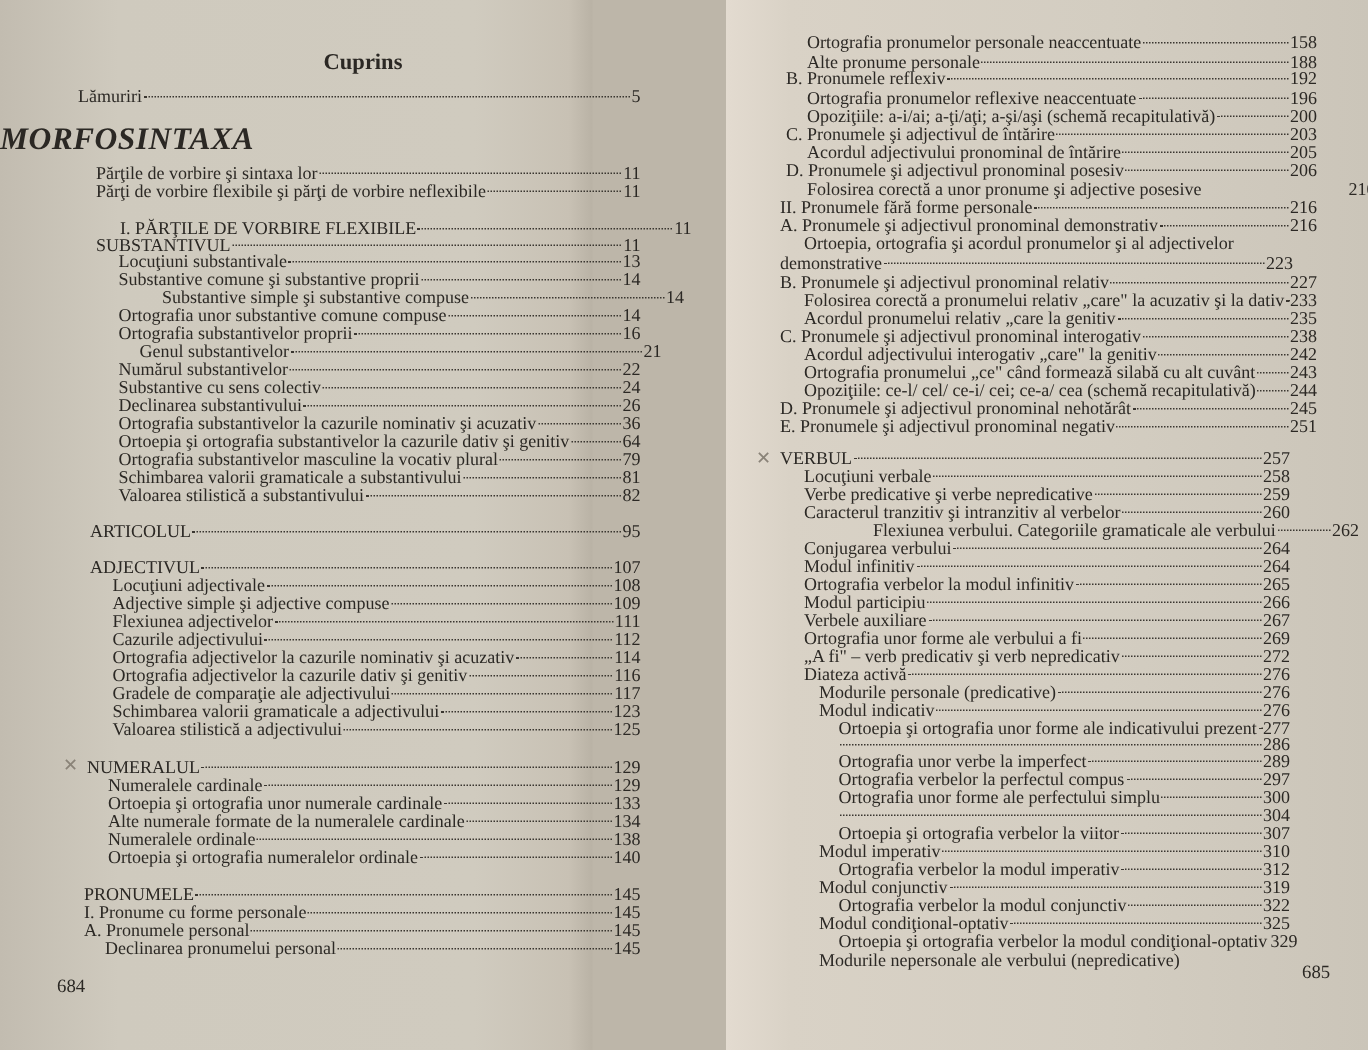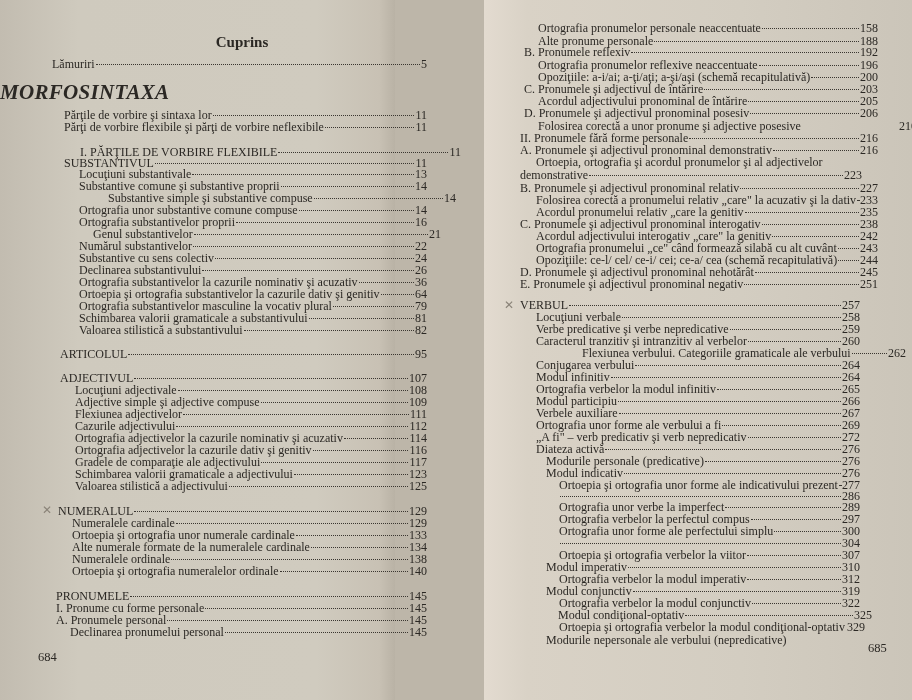--- a/index.html
+++ b/index.html
@@ -497,21 +497,21 @@
   <div class="toc-row" style="left:62px; width:314px; top:585px;">
       <span class="lbl">Modul conjunctiv</span>
       <span class="dots"></span>
       <span class="pg">319</span>
     </div>
   <div class="toc-row" style="left:75px; width:301px; top:597px;">
       <span class="lbl">Ortografia verbelor la modul conjunctiv</span>
       <span class="dots"></span>
       <span class="pg">322</span>
     </div>
-  <div class="toc-row" style="left:62px; width:314px; top:609px;margin-left:12px;">
+  <div class="toc-row" style="left:62px; width:314px; top:609px;">
       <span class="lbl">Modul condiţional-optativ</span>
       <span class="dots"></span>
       <span class="pg">325</span>
     </div>
   <div class="toc-row" style="left:75px; width:301px; top:621px;">
       <span class="lbl">Ortoepia şi ortografia verbelor la modul condiţional-optativ</span>
       <span class="dots"></span>
       <span class="pg">329</span>
     </div>
   <div class="toc-row nodots" style="left:62px; width:314px; top:634px;">

